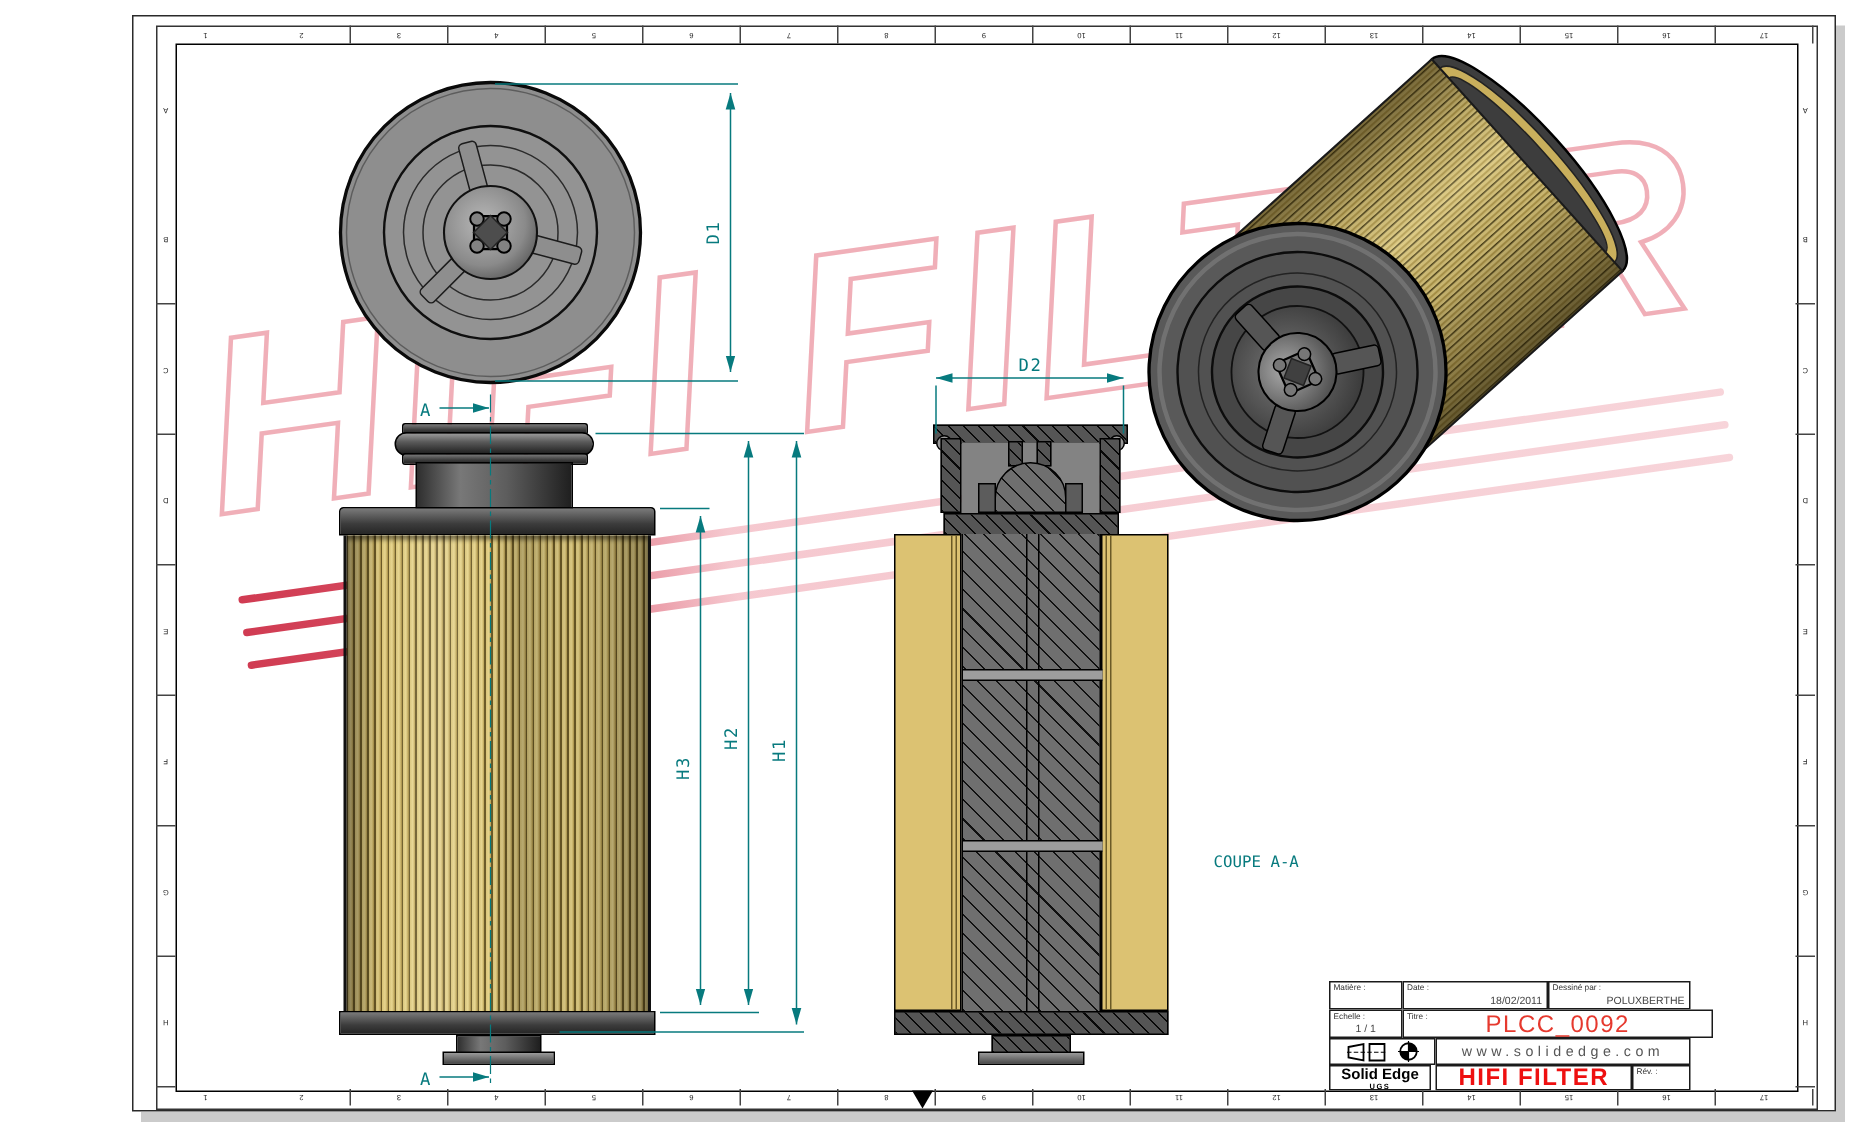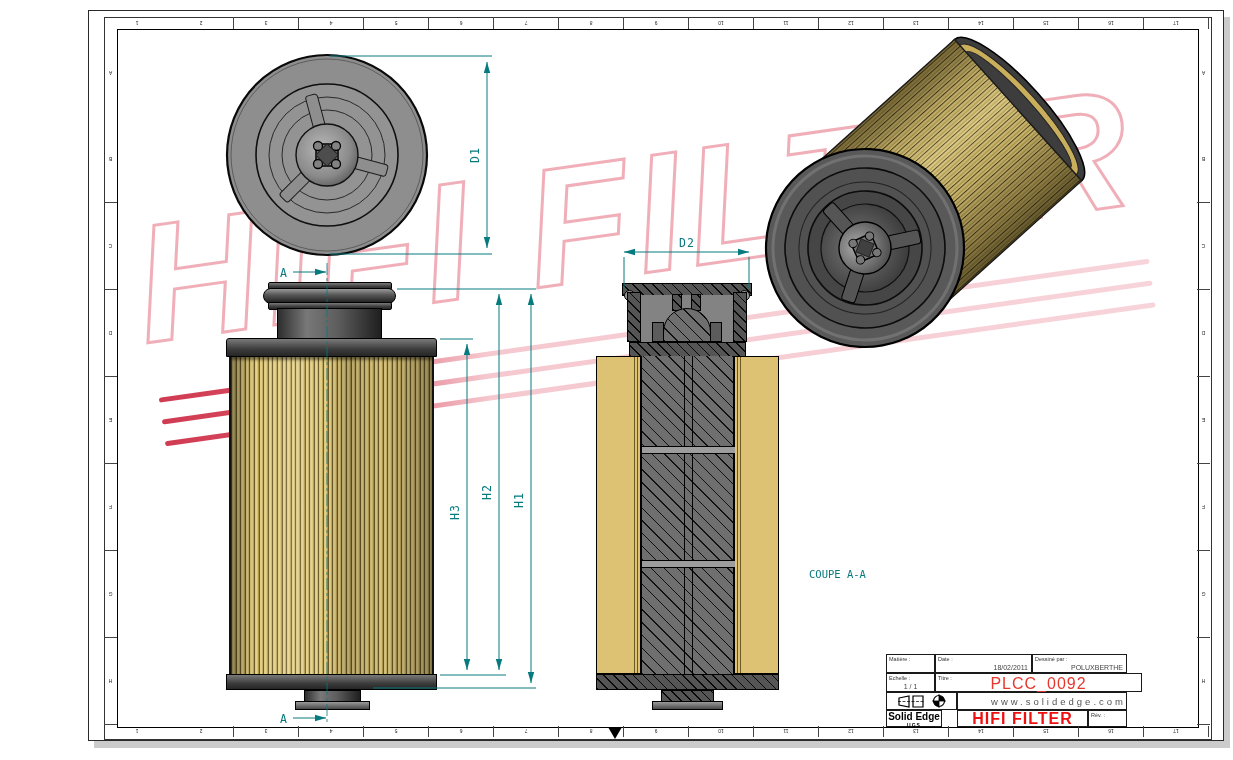--- a/index.html
+++ b/index.html
@@ -356,24 +356,24 @@
         <path d="M0,6.5 H26" stroke-dasharray="3 1.5" stroke-width=".7"></path>
       </g>
     </svg>
     <svg width="14" height="14">
       <circle cx="7" cy="7" r="5.5" stroke="#000" fill="none" stroke-width="1.2"></circle>
       <path d="M7,0 V14 M0,7 H14" stroke="#000" stroke-width=".8"></path>
       <path d="M7,7 L7,1.5 A5.5,5.5 0 0 1 12.5,7 Z" fill="#000"></path>
       <path d="M7,7 L7,12.5 A5.5,5.5 0 0 1 1.5,7 Z" fill="#000"></path>
     </svg>
   </div>
-  <div class="tb-cell" style="left:957px;top:692px;width:170px;height:18px;display:flex;align-items:center;justify-content:flex-end;">
+  <div class="tb-cell" style="left:957px;top:692px;width:170px;height:18px;display:flex;align-items:center;justify-content:center;">
     <span id="tb-website">www.solidedge.com</span>
   </div>
-  <div class="tb-cell" style="left:886px;top:710px;width:56px;height:17px;text-align:center;">
+  <div class="tb-cell" style="left:886px;top:710px;width:68px;height:17px;text-align:center;">
     <div id="tb-brand">Solid Edge</div>
     <div id="tb-brand-sub">UGS</div>
   </div>
   <div class="tb-cell" style="left:957px;top:710px;width:131px;height:17px;display:flex;align-items:center;justify-content:center;">
     <span id="tb-company">HIFI FILTER</span>
   </div>
   <div class="tb-cell" style="left:1088px;top:710px;width:39px;height:17px;">
     <span class="tb-label">Rév. :</span>
   </div>
 

